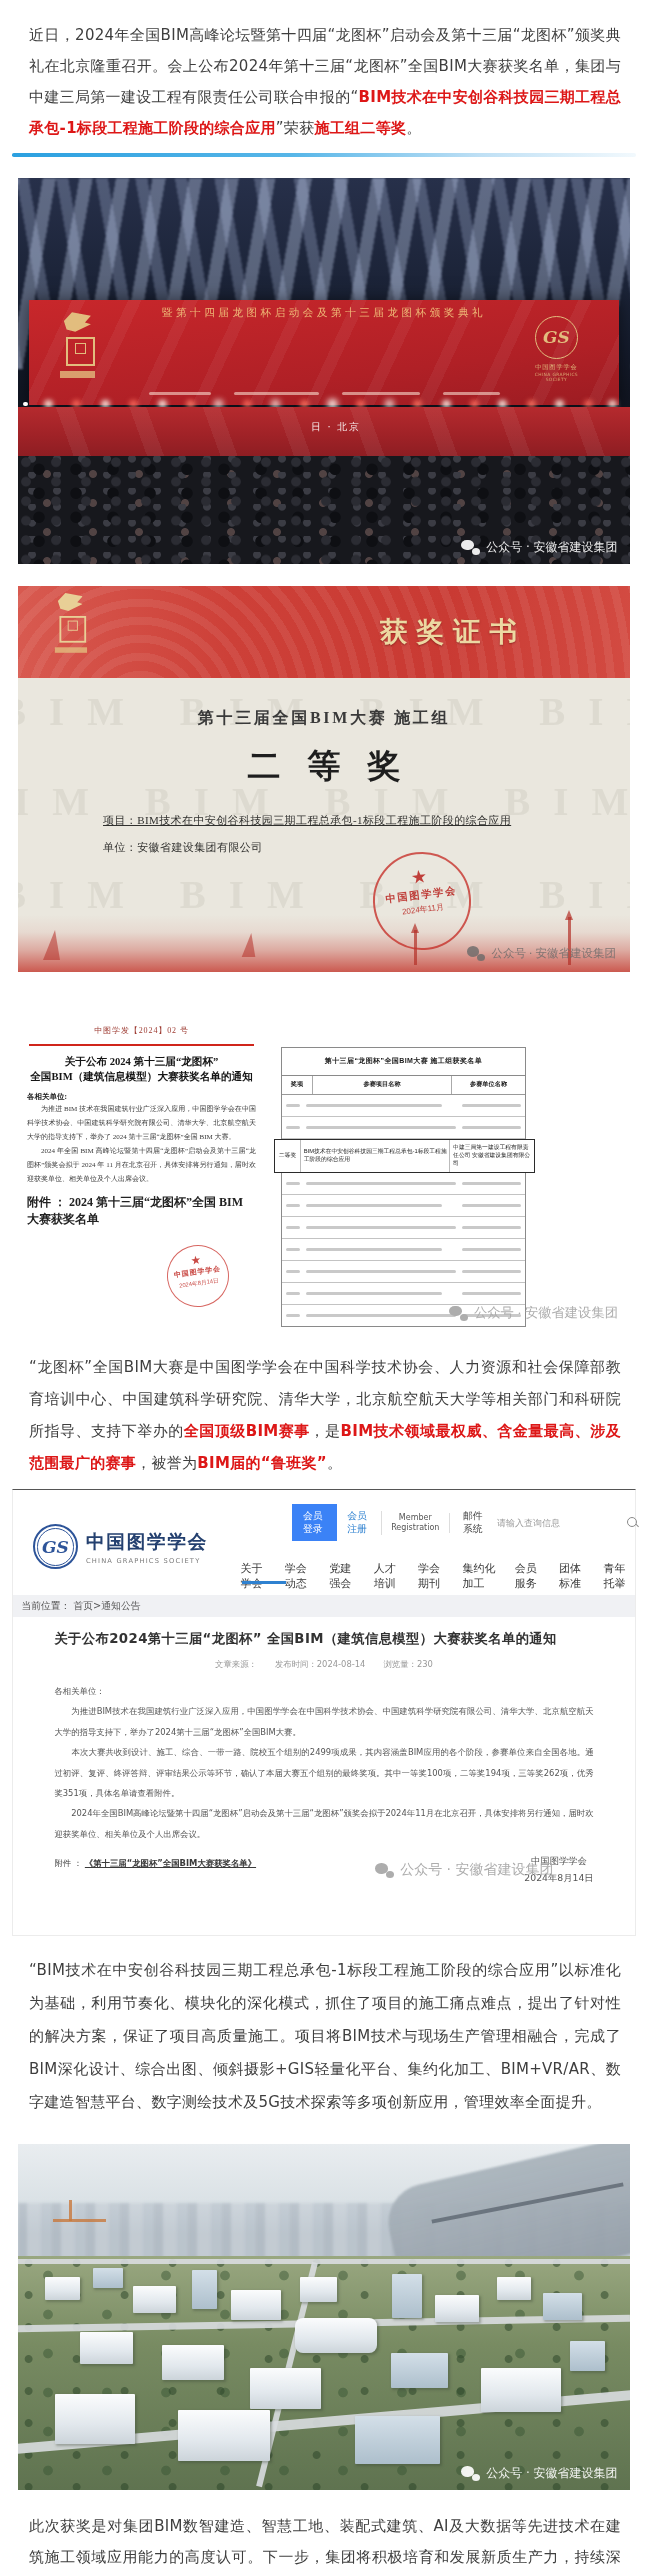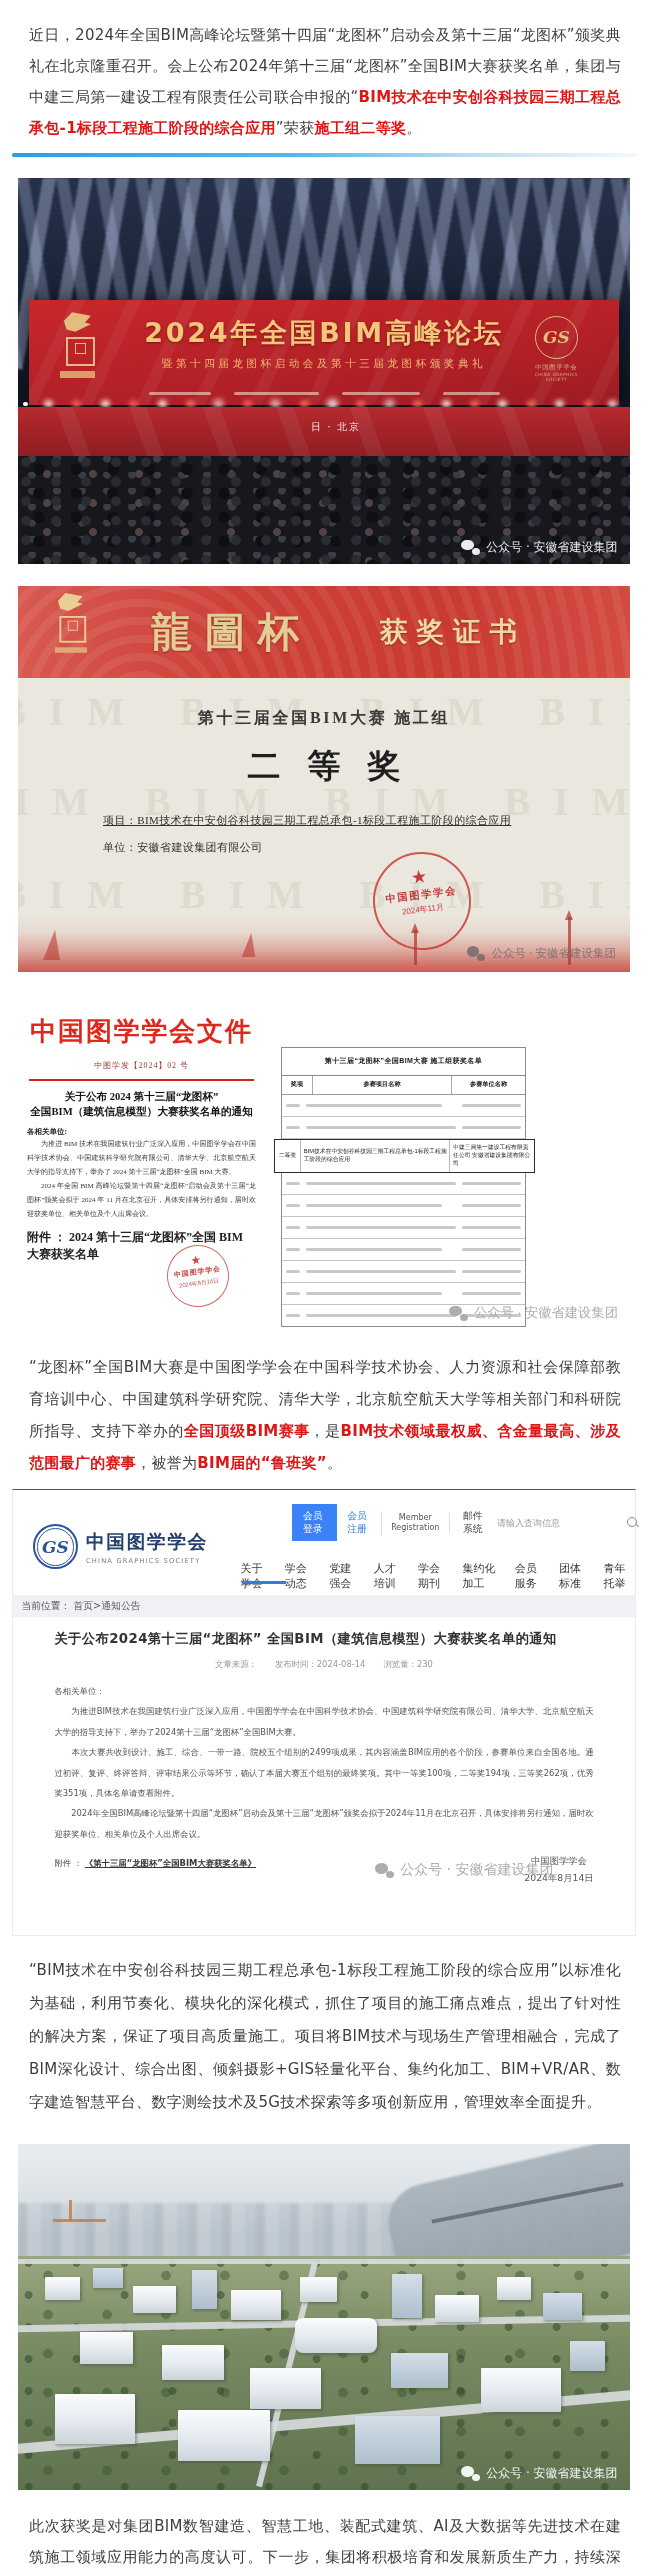--- a/index.html
+++ b/index.html
@@ -238,21 +238,20 @@
   <div class="beams a"></div>
   <div class="beams b"></div>
   <div class="stage">
     <div class="logo-dragon">
       <div class="head"></div>
         <div class="frame">
           <i></i>
         </div>
         <div class="base"></div>
     </div>
-    <div class="stage-title">2024年全国BIM高峰论坛</div>
     <div class="stage-sub">暨第十四届龙图杯启动会及第十三届龙图杯颁奖典礼</div>
     <div class="stage-orgs">
         <i></i>
         <i></i>
         <i></i>
         <i></i>
       </div>
     <div class="logo-cgs">
       <div class="ring">GS</div>
       <div class="cn">中国图学学会</div>
@@ -271,21 +270,20 @@
 
 <div class="cert">
   <div class="cert-head"></div>
   <div class="logo-dragon cert-logo">
     <div class="head"></div>
       <div class="frame">
         <i></i>
       </div>
       <div class="base"></div>
   </div>
-  <div class="cert-seal-chars">龍圖杯</div>
   <div class="cert-title">获奖证书</div>
   <div class="cert-bimwm" style="top:103px;">BIM BIM BIM BIM BIM BIM</div>
   <div class="cert-bimwm" style="top:193px;left:-53px;">BIM BIM BIM BIM BIM BIM</div>
   <div class="cert-bimwm" style="top:286px;">BIM BIM BIM BIM BIM BIM</div>
   <div class="cert-group">第十三届全国BIM大赛  施工组</div>
   <div class="cert-award">二等奖</div>
   <div class="cert-line" style="top:227px;text-decoration:underline;">项目：BIM技术在中安创谷科技园三期工程总承包-1标段工程施工阶段的综合应用</div>
   <div class="cert-line" style="top:254px;">单位：安徽省建设集团有限公司</div>
   <div class="cert-stamp">
     <div class="star">★</div>
@@ -299,21 +297,20 @@
       <div class="spire t2"></div>
   </div>
   <div class="wm wm-gray" style="right:14px;bottom:10.6px;z-index:4;">
     <span class="wx-ico"></span>
     <span>公众号 · 安徽省建设集团</span>
   </div>
 </div>
 
 <div class="docsec">
   <div class="doc-left">
-    <div class="doc-title">中国图学学会文件</div>
     <div class="doc-no">中图学发【2024】02 号</div>
     <div class="doc-rule"></div>
     <div class="doc-subject">
       <div>关于公布 2024 第十三届“龙图杯”</div>
       <div>全国BIM（建筑信息模型）大赛获奖名单的通知</div>
     </div>
     <div class="doc-salute">各相关单位:</div>
     <p class="doc-p">为推进 BIM 技术在我国建筑行业广泛深入应用，中国图学学会在中国科学技术协会、中国建筑科学研究院有限公司、清华大学、北京航空航天大学的指导支持下，举办了 2024 第十三届“龙图杯”全国 BIM 大赛。</p>
     <p class="doc-p">2024 年全国 BIM 高峰论坛暨第十四届“龙图杯”启动会及第十三届“龙图杯”颁奖会拟于 2024 年 11 月在北京召开，具体安排将另行通知，届时欢迎获奖单位、相关单位及个人出席会议。</p>
     <div class="doc-attach">附件 ： 2024 第十三届“龙图杯”全国 BIM 大赛获奖名单</div>

